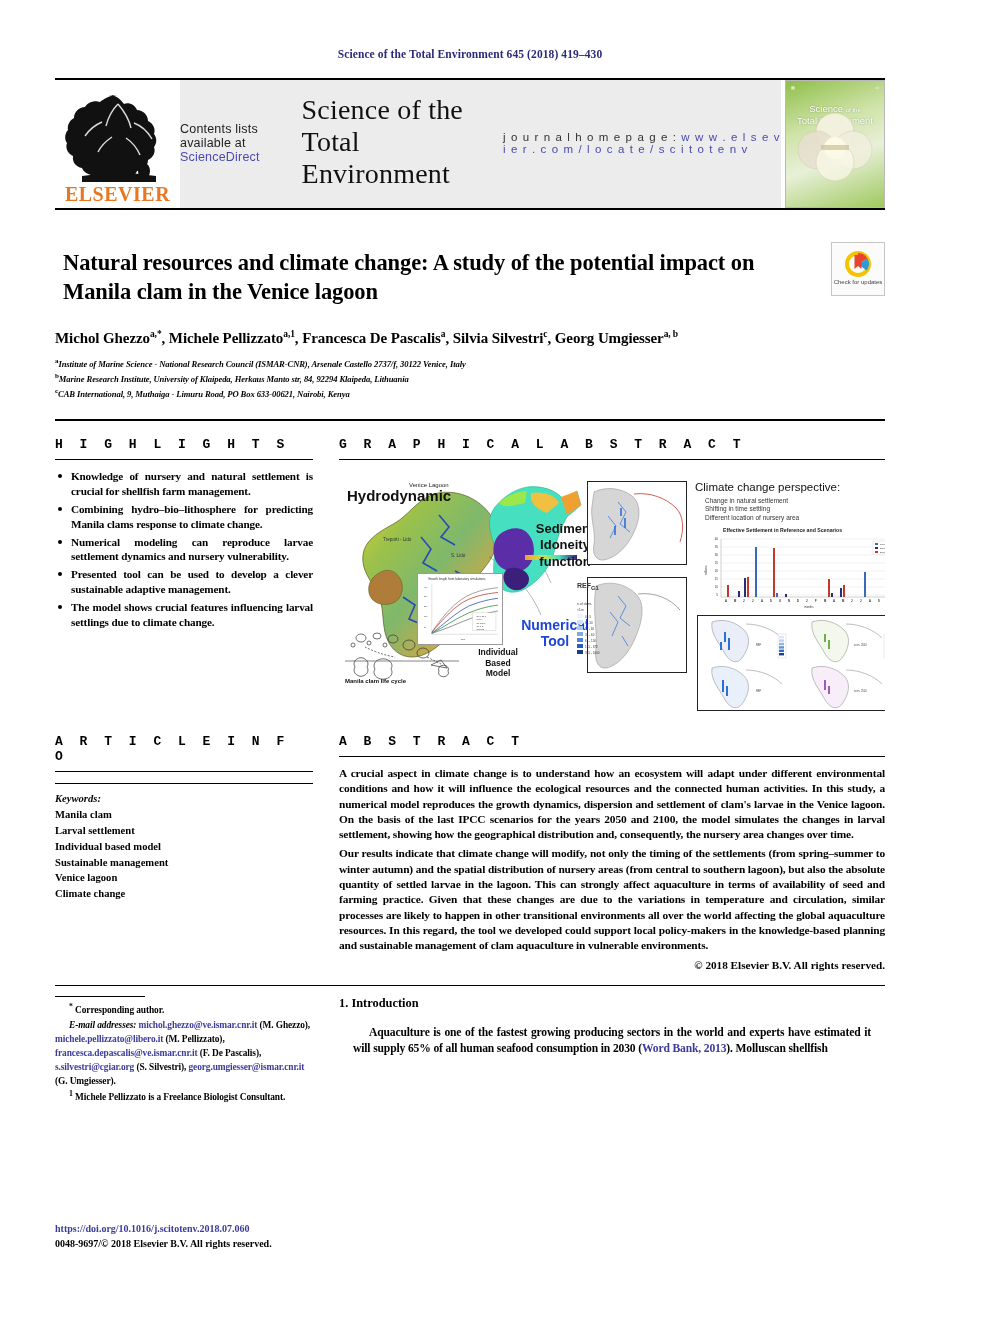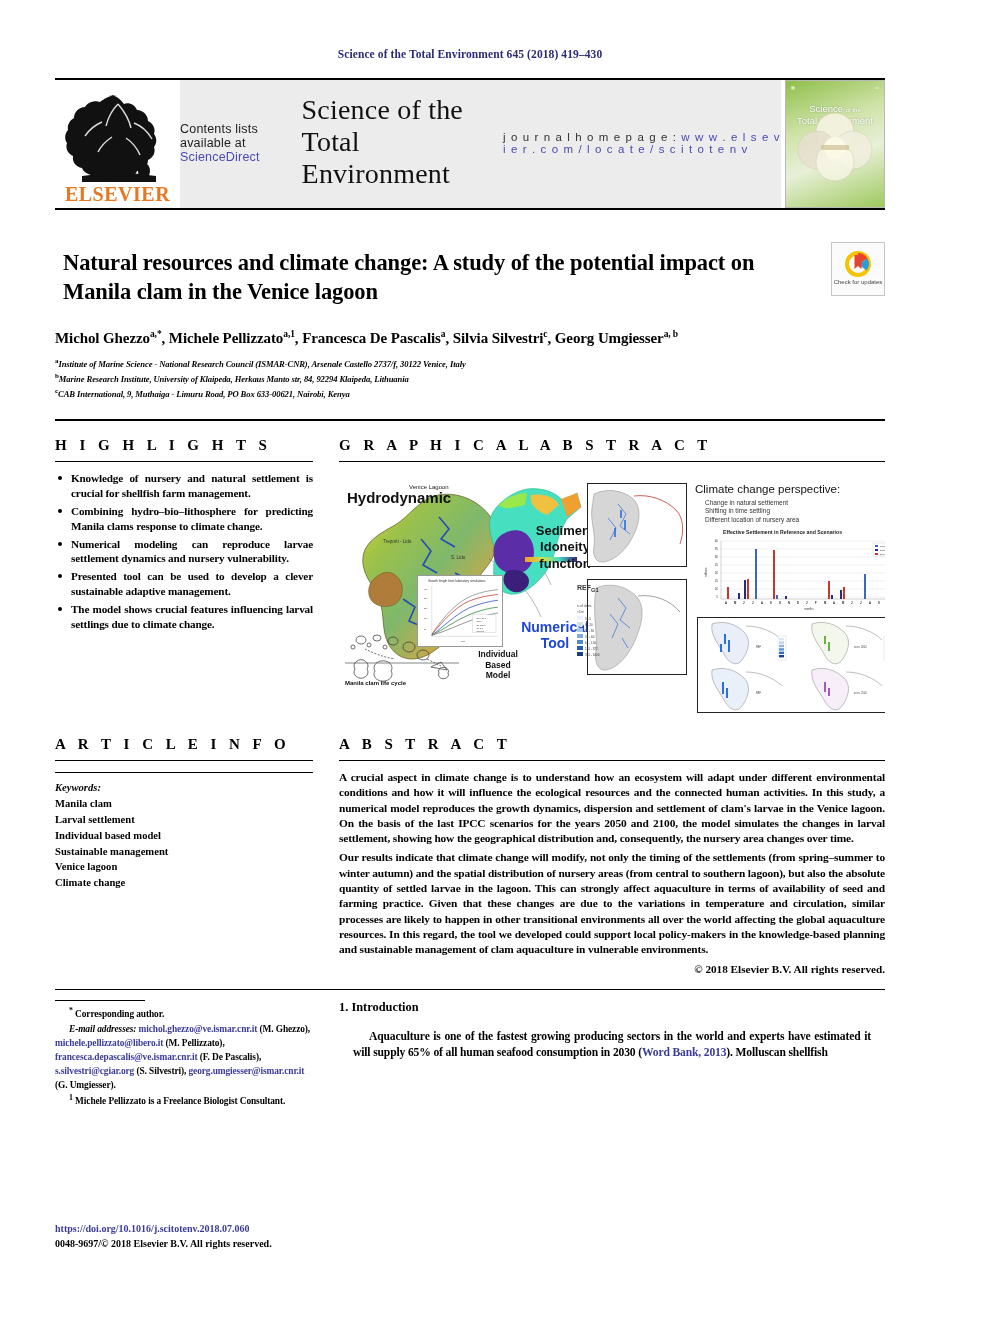--- a/index.html
+++ b/index.html
@@ -104,22 +104,22 @@
   }
 
   .rule-title { border-top:2px solid #000; margin-top:18px; }
 
   
   .cols { display:flex; gap:26px; margin-top:16px; }
   .colL { width:258px; flex:0 0 258px; }
   .colR { flex:1 1 auto; }
 
   .sechead {
-    font-family:Liberation Serif, serif;
-    font-size:15px; font-weight:bold; letter-spacing:4.5px;
+    font-family:Liberation Mono, monospace;
+    font-size:13px; font-weight:bold; letter-spacing:4.5px;
     margin-bottom:7px;
   }
   .secrule { border-top:1.6px solid #000; margin-bottom:9px; }
 
   ul.highlights { list-style:none; margin:0; padding:0; }
   ul.highlights li {
     position:relative; padding-left:16px; margin-bottom:3px;
     font-family:"Liberation Serif", serif;
     font-size:11.2px; font-weight:bold; line-height:1.33;
     text-align:justify; letter-spacing:-.15px;

